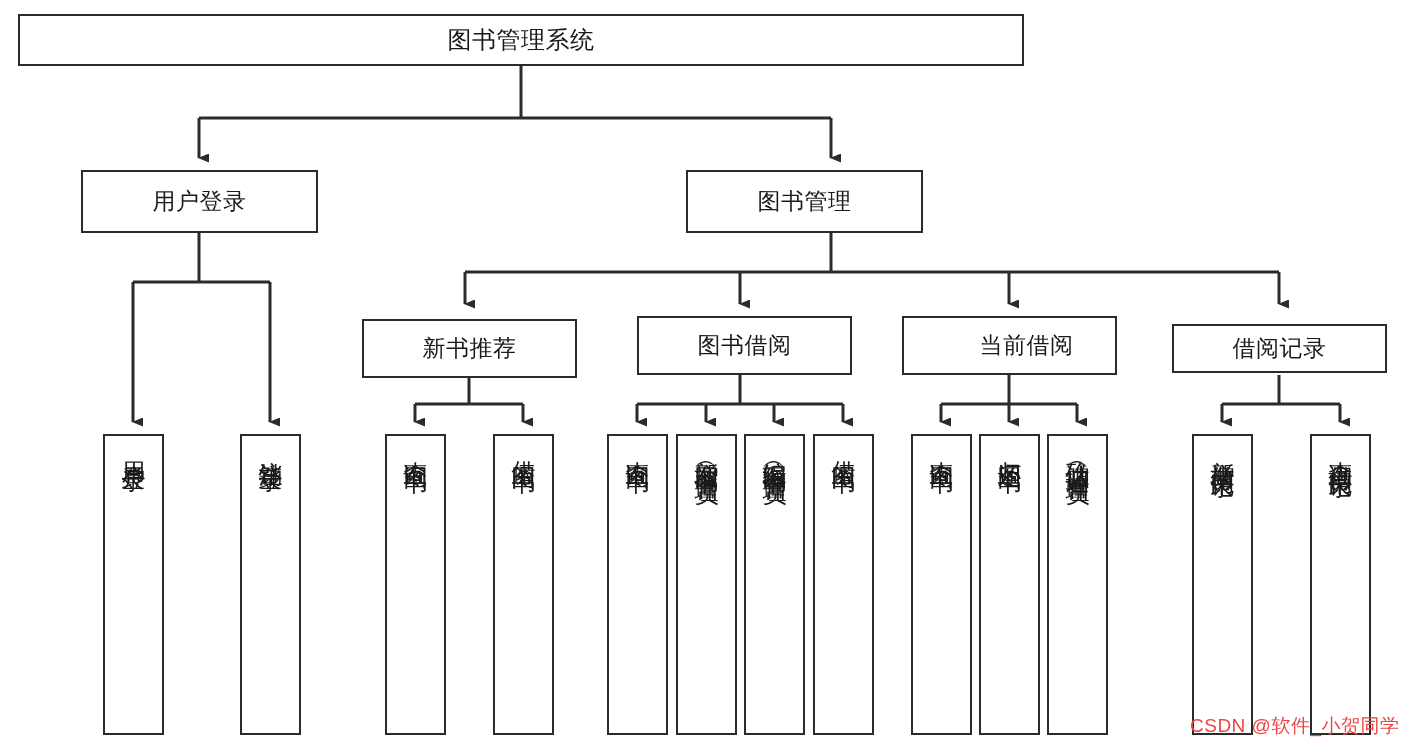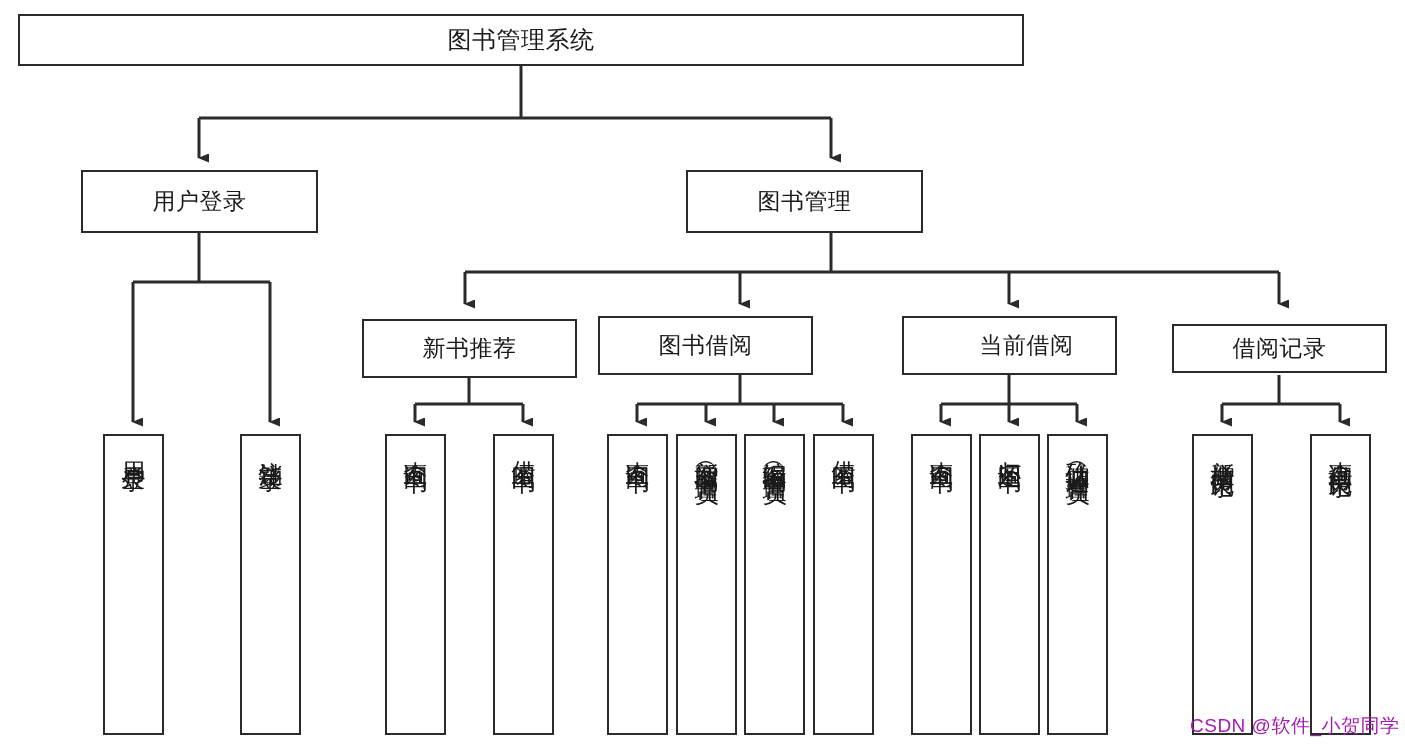--- a/index.html
+++ b/index.html
@@ -58,21 +58,21 @@
   .node.vert .node-label {
     writing-mode: vertical-rl;
     text-orientation: upright;
     font-size: 24px;
     line-height: 1;
     letter-spacing: 3px;
     max-height: 292px;
   }
   .watermark {
     position: absolute;
-    color: #a21caf;
+    color: #ef4444;
     font-size: 19px;
     letter-spacing: 0.5px;
     white-space: nowrap;
     user-select: none;
   }
 </style>
 </head>
 <body>
 
 <div id="diagram-root">
@@ -134,21 +134,21 @@
   <div class="node horiz" style="left:81px; top:170px; width:237px; height:63px;">
     <span class="node-label">用户登录</span>
   </div>
   <div class="node horiz" style="left:686px; top:170px; width:237px; height:63px;">
     <span class="node-label">图书管理</span>
   </div>
 
   <div class="node horiz" style="left:362px; top:319px; width:215px; height:59px;">
     <span class="node-label">新书推荐</span>
   </div>
-  <div class="node horiz" style="left:598px; top:316px; width:215px; height:59px;">
+  <div class="node horiz" style="left:637px; top:316px; width:215px; height:59px;">
     <span class="node-label">图书借阅</span>
   </div>
   <div class="node horiz" style="left:902px; top:316px; width:215px; height:59px;padding-left:34px;">
     <span class="node-label">当前借阅</span>
   </div>
   <div class="node horiz" style="left:1172px; top:324px; width:215px; height:49px;">
     <span class="node-label">借阅记录</span>
   </div>
 
   <div class="node vert" style="left:103px; top:434px; width:61px; height:301px;">

